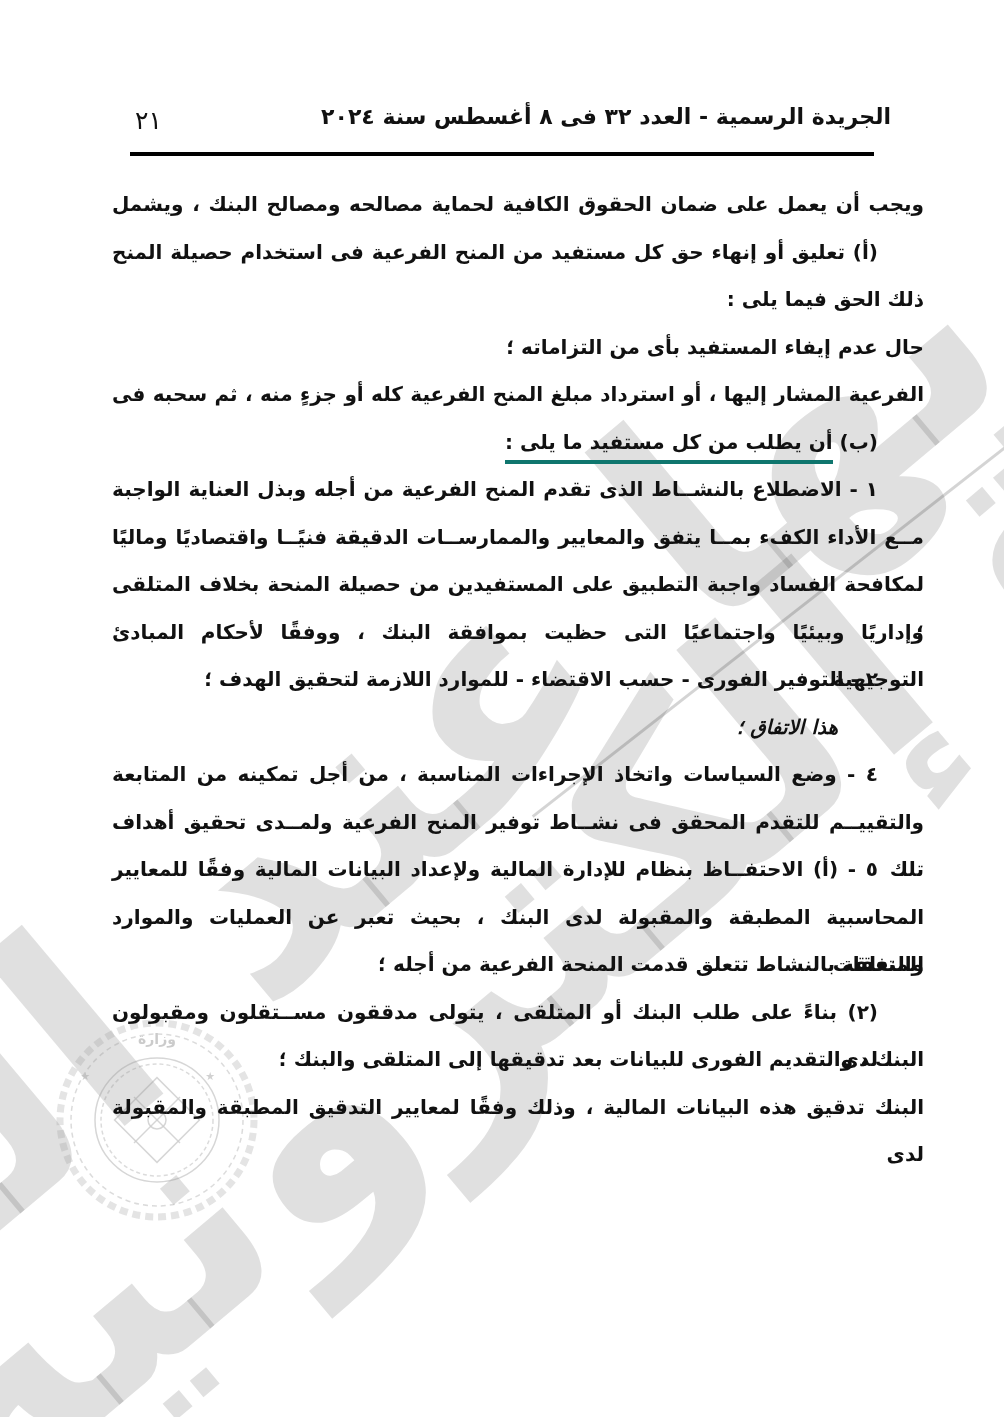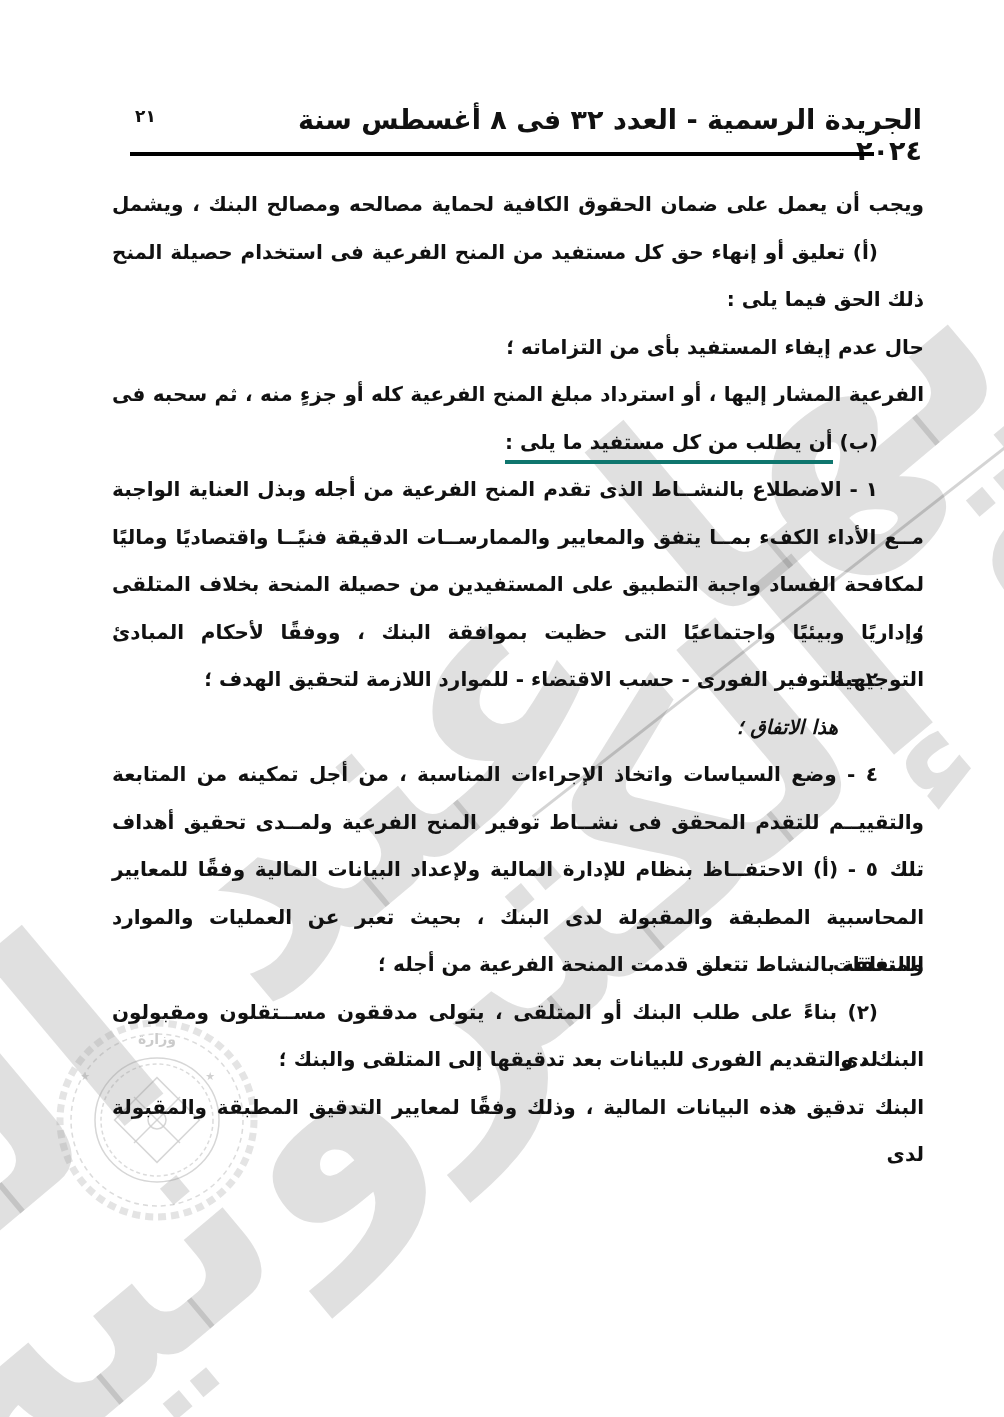--- a/index.html
+++ b/index.html
@@ -17,25 +17,25 @@
   .wm2{font-size:290px;top:520px;left:-1030px;transform:rotate(-40deg);transform-origin:center;}
   .wm-line{
     position:absolute;z-index:1;width:780px;height:3px;background:rgba(0,0,0,0.17);
     top:575px;left:450px;transform:rotate(-38deg);pointer-events:none;
   }
   
   .seal{position:absolute;z-index:2;left:50px;top:1000px;opacity:.5;pointer-events:none;}
   
   .page-number{
     position:absolute;z-index:3;top:106px;left:135px;
-    font-size:17px;font-weight:bold;
+    font-size:25px;font-weight:normal;
   }
   .header-title{
     position:absolute;z-index:3;top:104px;left:290px;right:82px;
-    font-size:27px;font-weight:bold;
+    text-align:center;font-size:22px;font-weight:bold;
   }
   .header-rule{
     position:absolute;z-index:3;top:152px;left:130px;width:744px;height:4px;
     background:#000;
   }
   
   .content{
     position:absolute;z-index:3;top:181px;right:80px;left:112px;
     font-size:20px;font-weight:bold;
   }

